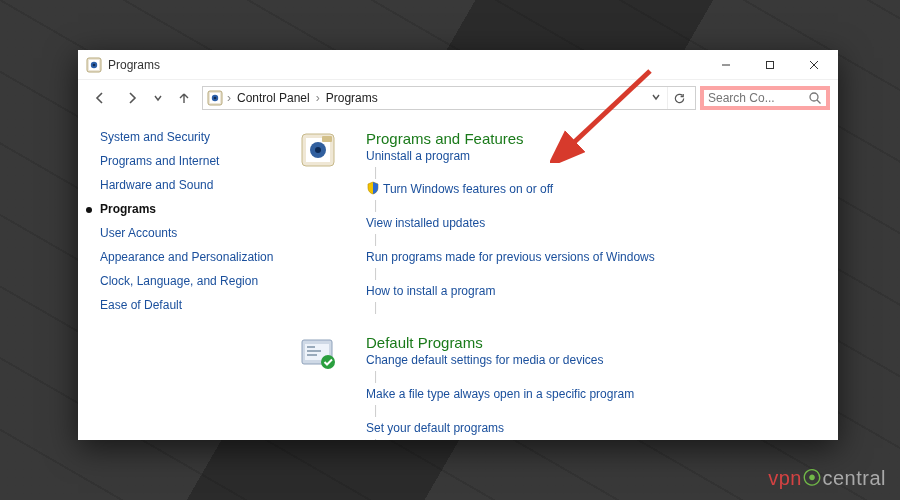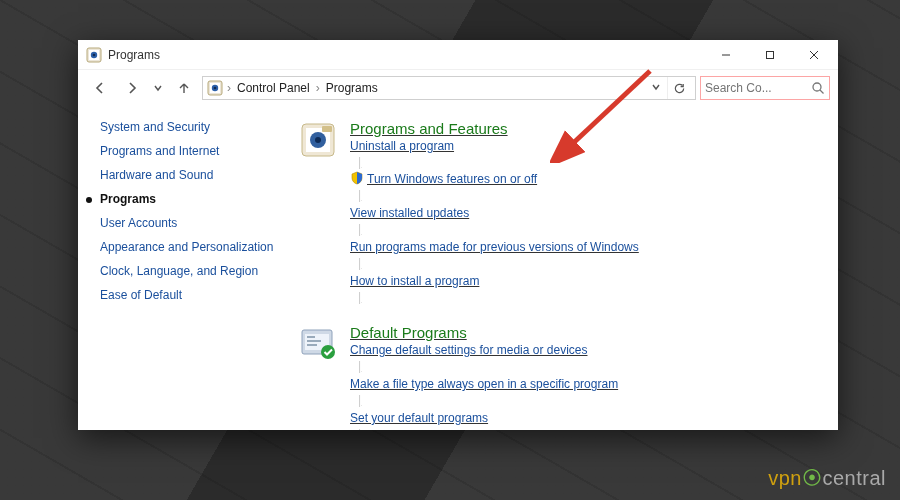--- a/index.html
+++ b/index.html
@@ -15,21 +15,21 @@
   .backdrop {
     position: absolute; inset: 0;
     background:
       linear-gradient(120deg, rgba(255,255,255,0.02) 0 40%, rgba(0,0,0,0.25) 40% 60%, rgba(255,255,255,0.02) 60% 100%),
       repeating-linear-gradient(30deg, #343434 0 60px, #2d2d2d 60px 62px),
       repeating-linear-gradient(-60deg, #3a3a3a 0 90px, #303030 90px 92px);
     filter: contrast(0.9) brightness(0.9);
   }
   .window {
     position: absolute;
-    left: 78px; top: 40px;
+    left: 78px; top: 50px;
     width: 760px; height: 390px;
     background: #fff;
     box-shadow: 0 8px 30px rgba(0,0,0,0.6);
     display: flex; flex-direction: column;
   }
   .titlebar {
     height: 30px;
     display: flex; align-items: center;
     padding: 0 2px 0 8px;
     border-bottom: 1px solid #f0f0f0;
@@ -53,55 +53,55 @@
     gap: 4px;
   }
   .addr .crumb { color:#222; padding: 0 2px; white-space:nowrap; }
   .addr .sep { color:#888; }
   .addr-icon { width:16px; height:16px; flex:0 0 auto; }
   .addr-spacer { flex:1; }
   .addr-chev { color:#666; padding:0 2px; }
   .refresh { width:24px; height:22px; display:flex;align-items:center;justify-content:center;color:#555;border-left:1px solid #eee; }
   .searchbox {
     width: 130px; height: 24px;
-    border: 1px solid #fca5a5;
+    border: 4px solid #fca5a5;
     display:flex; align-items:center;
     padding: 0 4px;
     color:#777;
   }
   .searchbox input { border:none; outline:none; width:100%; font-size:12px; color:#555; background:transparent; }
   .searchbox .sicon { width:14px; height:14px; flex:0 0 auto; }
   .body { flex:1; display:flex; overflow:hidden; }
   .sidebar { width: 210px; padding: 14px 10px 10px 22px; }
   .sidebar .home { color:#1a4f9c; font-size:12px; margin-bottom:14px; cursor:pointer; }
   .sidebar ul { list-style:none; }
   .sidebar li { margin: 0 0 10px 0; }
   .sidebar a { color:#1a4f9c; text-decoration:none; cursor:pointer; }
   .sidebar .current { color:#111; font-weight:600; position:relative; }
   .sidebar .current::before {
     content:""; position:absolute; left:-14px; top:5px;
     width:6px; height:6px; background:#111; border-radius:50%;
   }
   .main { flex:1; padding: 14px 18px 10px 10px; }
-  .group { display:flex; gap:12px; margin-bottom:18px;text-decoration:underline; }
+  .group { display:flex; gap:28px; margin-bottom:18px; }
   .group-icon { width:40px; height:40px; flex:0 0 auto; }
   .group-body { flex:1; }
   .group-title { color:#1a7a1a; font-size:15px; margin-bottom:2px; cursor:pointer; }
   .links { display:flex; flex-wrap:wrap; column-gap:0; row-gap:2px;flex-direction:column; }
   .links a { color:#1a4f9c; text-decoration:none; cursor:pointer; font-size:12px; }
   .links .divider { color:#ccc; margin:0 8px; }
   .shield { width:14px; height:14px; vertical-align:-2px; margin-right:3px; }
   .arrow-annot { position:absolute; pointer-events:none; }
   .watermark {
     position:absolute; right:14px; bottom:10px;
     font-size:20px; letter-spacing:0.5px;
     color:#bdbdbd; opacity:0.85;
     font-weight:300;
   }
-  .watermark b { color:#eab308; font-weight:400; }
+  .watermark b { color:#ef4444; font-weight:400; }
   .watermark .dot { color:#7bd04a; }
 </style>
 </head>
 <body>
 
 <div class="backdrop"></div>
 
 <div class="window">
 
   <div class="titlebar">

